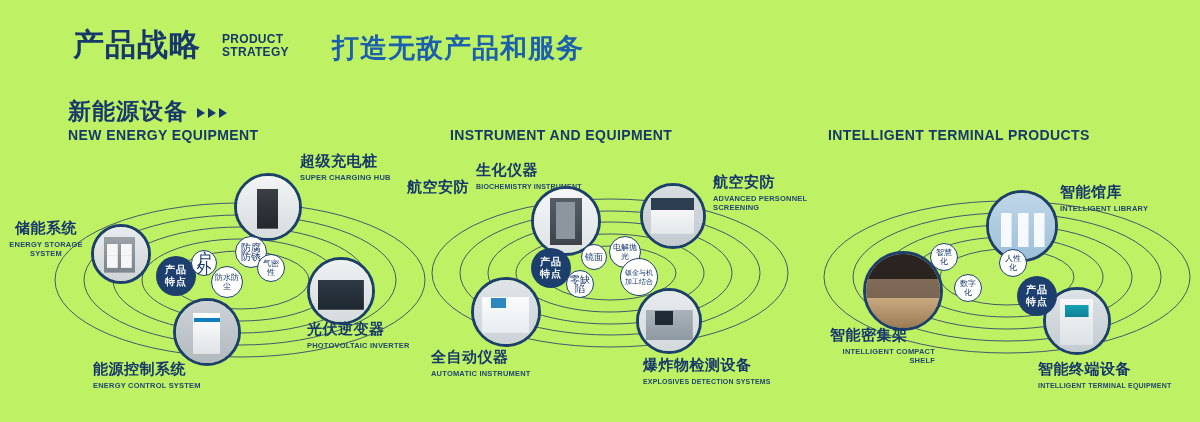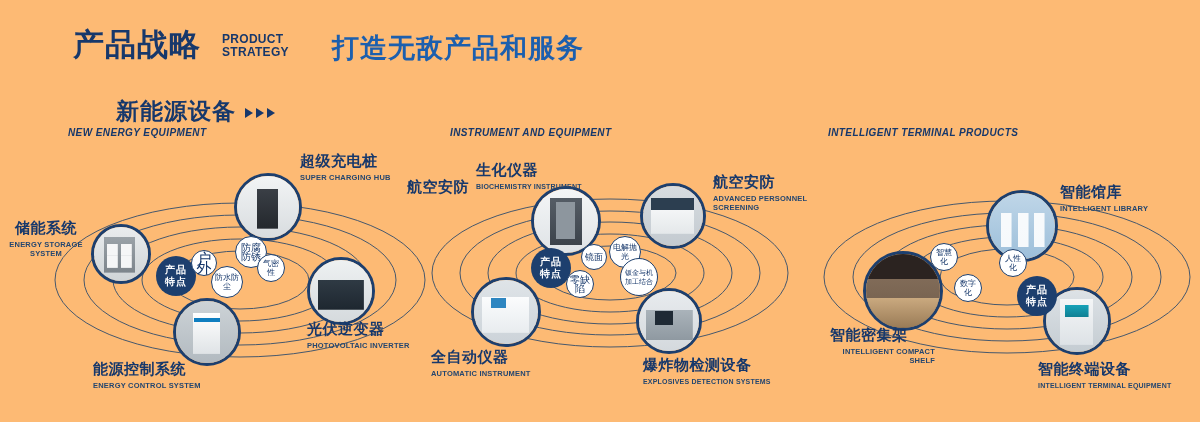--- a/index.html
+++ b/index.html
@@ -1,29 +1,29 @@
 <!DOCTYPE html>
 <html><head>
 <meta charset="utf-8">
 <style>
   html,body{margin:0;padding:0;background:#fff;}
   #canvas{
-    position:relative;width:1200px;height:422px;background:#fdba74;overflow:hidden;
+    position:relative;width:1200px;height:422px;background:#bef264;overflow:hidden;
     font-family:"Liberation Sans","DejaVu Sans",sans-serif;color:#17386b;
   }
   
   .hdr-cn{position:absolute;left:73px;top:24px;font-size:31px;font-weight:700;color:#17386b;letter-spacing:1px;}
   .hdr-en{position:absolute;left:222px;top:33px;font-size:12px;font-weight:700;line-height:13px;color:#17386b;letter-spacing:.3px;}
   .slogan{position:absolute;left:332px;top:30px;font-size:27px;font-weight:700;color:#1c5fae;letter-spacing:1px;}
   
-  .sec-title{position:absolute;display:flex;align-items:center;gap:9px;margin-left:48px;}
+  .sec-title{position:absolute;display:flex;align-items:center;gap:9px;}
   .sec-title .cn{font-size:23px;font-weight:700;color:#17386b;letter-spacing:1px;}
   .arrows{display:flex;gap:3px;align-items:center;margin-top:3px;}
   .arrow{width:0;height:0;border-left:8px solid #17386b;border-top:5px solid transparent;border-bottom:5px solid transparent;}
-  .sec-sub{position:absolute;font-size:10px;font-weight:700;color:#17386b;letter-spacing:.4px;font-style:italic;}
+  .sec-sub{position:absolute;font-size:14px;font-weight:700;color:#17386b;letter-spacing:.4px;}
   
   .orbit{position:absolute;}
   
   .pcirc{position:absolute;border-radius:50%;border:3px solid #1d3f6e;background:#fff;overflow:hidden;box-sizing:border-box;}
   .ph{width:100%;height:100%;}
   .ph-charging{background:linear-gradient(#3a3f46,#24282d) 50% 60%/34% 64% no-repeat,linear-gradient(#f2f4f5,#d8dcdf);}
   .ph-storage{background:linear-gradient(#f5f6f7,#f5f6f7) 30% 40%/20% 22% no-repeat,linear-gradient(#f5f6f7,#f5f6f7) 62% 40%/20% 22% no-repeat,linear-gradient(#f5f6f7,#f5f6f7) 30% 68%/20% 22% no-repeat,linear-gradient(#f5f6f7,#f5f6f7) 62% 68%/20% 22% no-repeat,linear-gradient(#9aa2a8,#7d858c) 46% 55%/58% 66% no-repeat,linear-gradient(#e9ecee,#cfd4d7);}
   .ph-inverter{background:linear-gradient(#2f3a44,#1e2730) 50% 62%/74% 48% no-repeat,linear-gradient(#eef1f2,#d5dadd);}
   .ph-control{background:linear-gradient(#0f7ec0,#0f7ec0) 50% 30%/42% 7% no-repeat,linear-gradient(#ffffff,#dfe3e6) 50% 55%/44% 66% no-repeat,linear-gradient(#cdd3d7,#b2bac0);}
   .ph-biochem{background:linear-gradient(#8d969e,#8d969e) 50% 50%/30% 58% no-repeat,linear-gradient(#555d66,#3c434b) 50% 54%/50% 74% no-repeat,linear-gradient(#f4f6f7,#dfe3e6);}

